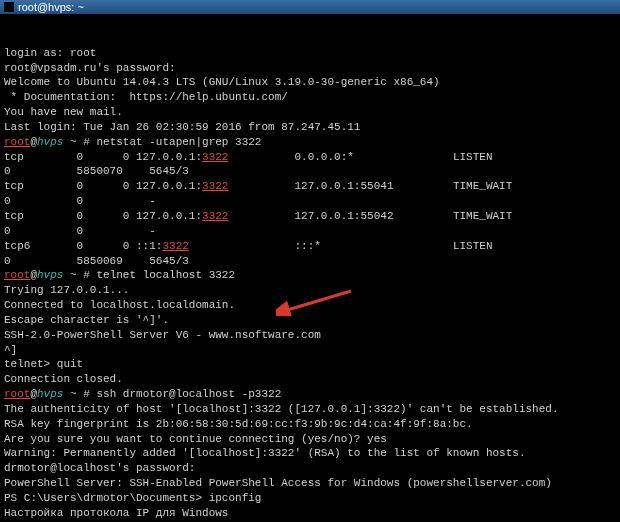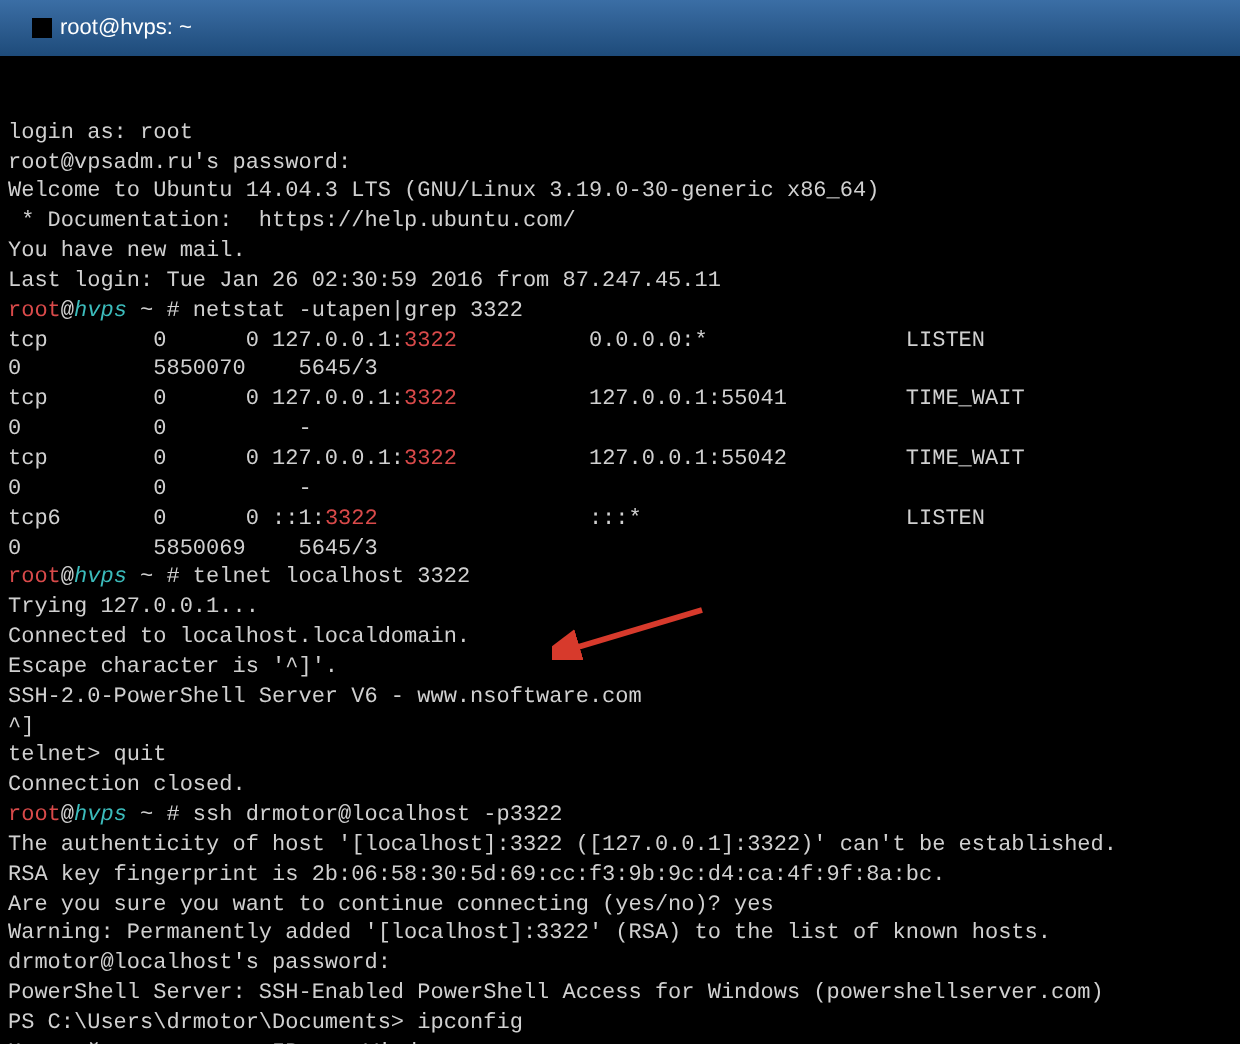--- a/index.html
+++ b/index.html
@@ -10,39 +10,39 @@
       font-family: "Courier New", monospace;
       font-size: 11px;
       line-height: 1.35;
       overflow: hidden;
     }
     .titlebar {
       background: linear-gradient(to bottom, #3b6ea5, #1e4b7a);
       color: #fff;
       font-family: Arial, sans-serif;
       font-size: 11px;
-      padding: 1px 16px;
-      height: 28px;
+      padding: 1px 4px;
+      height: 14px;
       display: flex;
       align-items: center;
     }
     .titlebar .icon {
       width: 10px;
       height: 10px;
       background: #000;
       margin-right: 4px;
     }
     .terminal {
       padding: 2px 4px;
       color: #bfbfbf;
       white-space: pre;
       position: relative;
     }
     .line { white-space: pre; }
-    .red { color: #d94a4a; }
+    .red { color: #d94a4a; text-decoration: underline; }
     .cyan { color: #3cbcbc; font-style: italic; }
     .white { color: #d0d0d0; }
     .arrow {
       position: absolute;
       left: 250px;
       top: 257px;
       width: 80px;
       height: 30px;
       pointer-events: none;
     }

